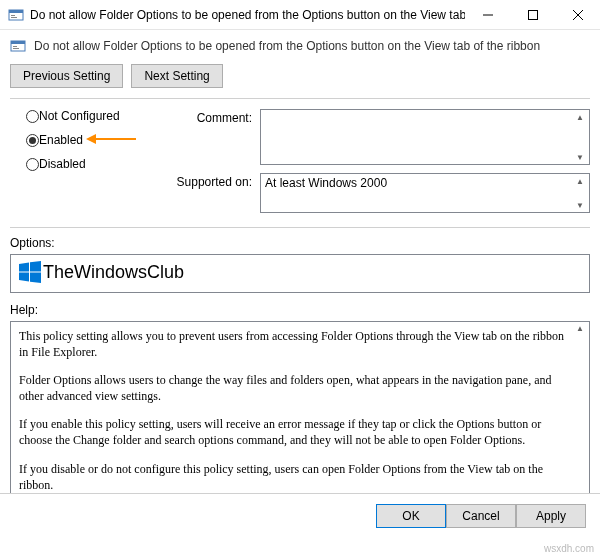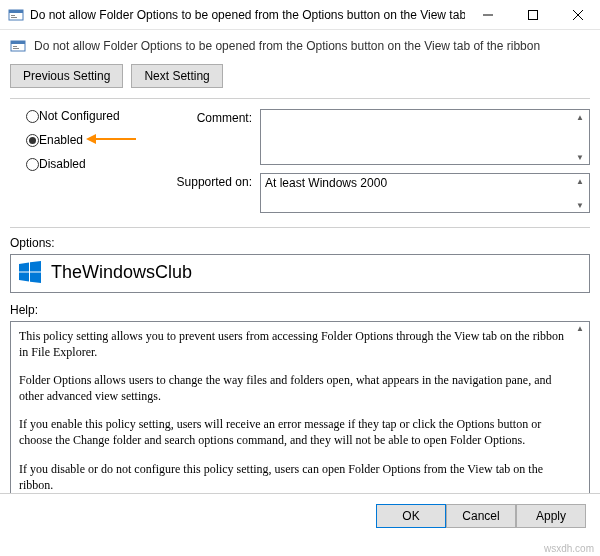--- a/index.html
+++ b/index.html
@@ -186,21 +186,21 @@
       flex: 1;
       border: 1px solid #828790;
       background: #fff;
       padding: 6px 8px;
       overflow: hidden;
       position: relative;
     }
     .options-content {
       display: flex;
       align-items: center;
-      gap: 10px;
+      gap: 2px;
     }
     .twc-logo {
       width: 22px;
       height: 22px;
     }
     .twc-text {
       font-size: 18px;
       color: #000;
     }
     .help-content p {

